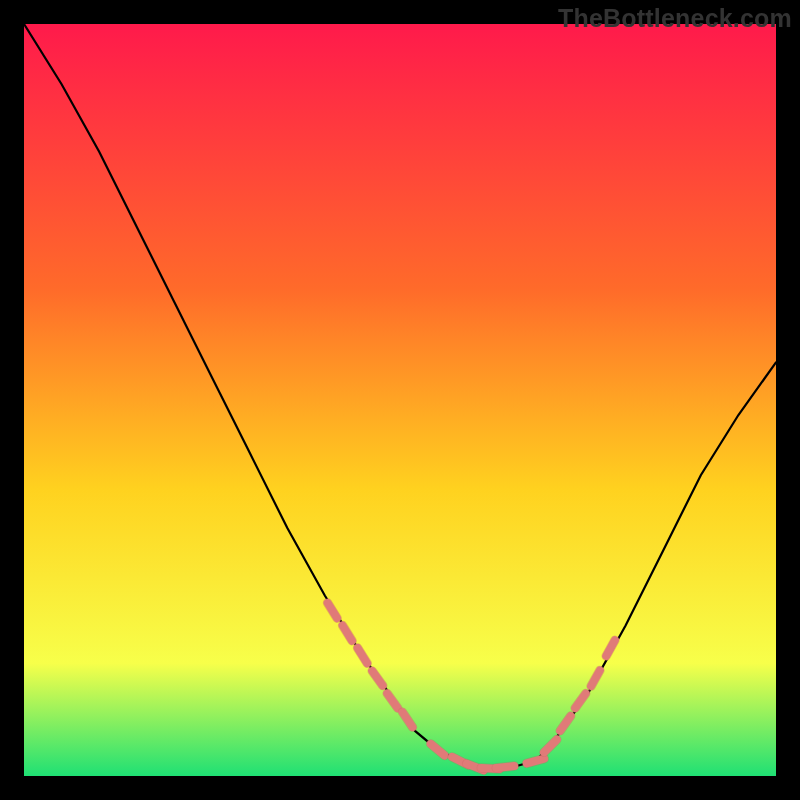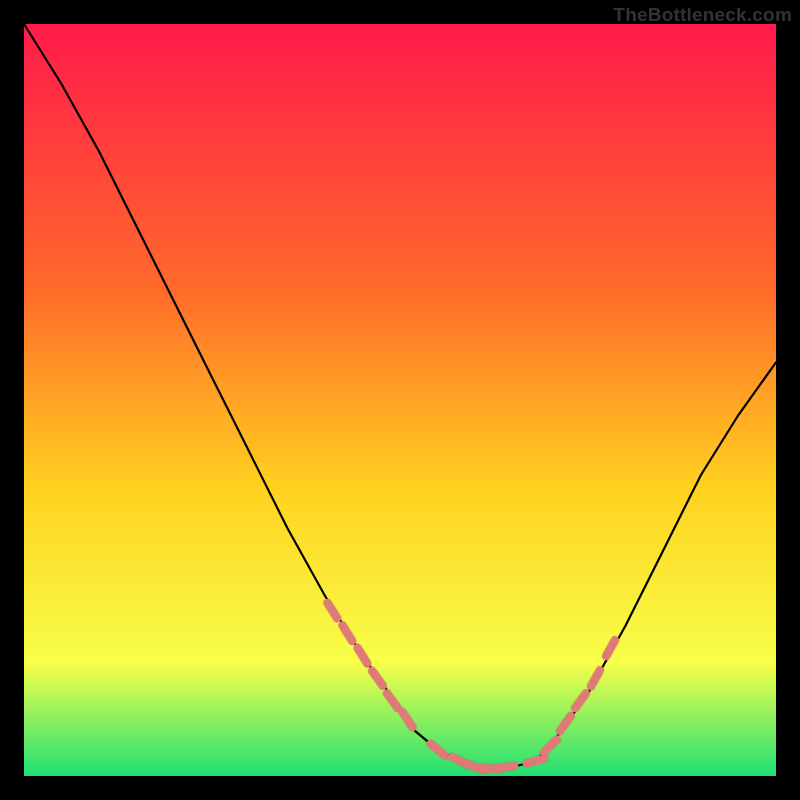--- a/index.html
+++ b/index.html
@@ -22,21 +22,21 @@
     left: 24px;
     top: 24px;
     width: 752px;
     height: 752px;
   }
   .watermark {
     position: absolute;
     top: 4px;
     right: 8px;
     color: #333;
-    font-size: 19px;
+    font-size: 25px;
     font-weight: 600;
     letter-spacing: 0.2px;
     user-select: none;
   }
   svg { display: block; }
 </style>
 </head>
 <body>
 
 <div class="frame">

